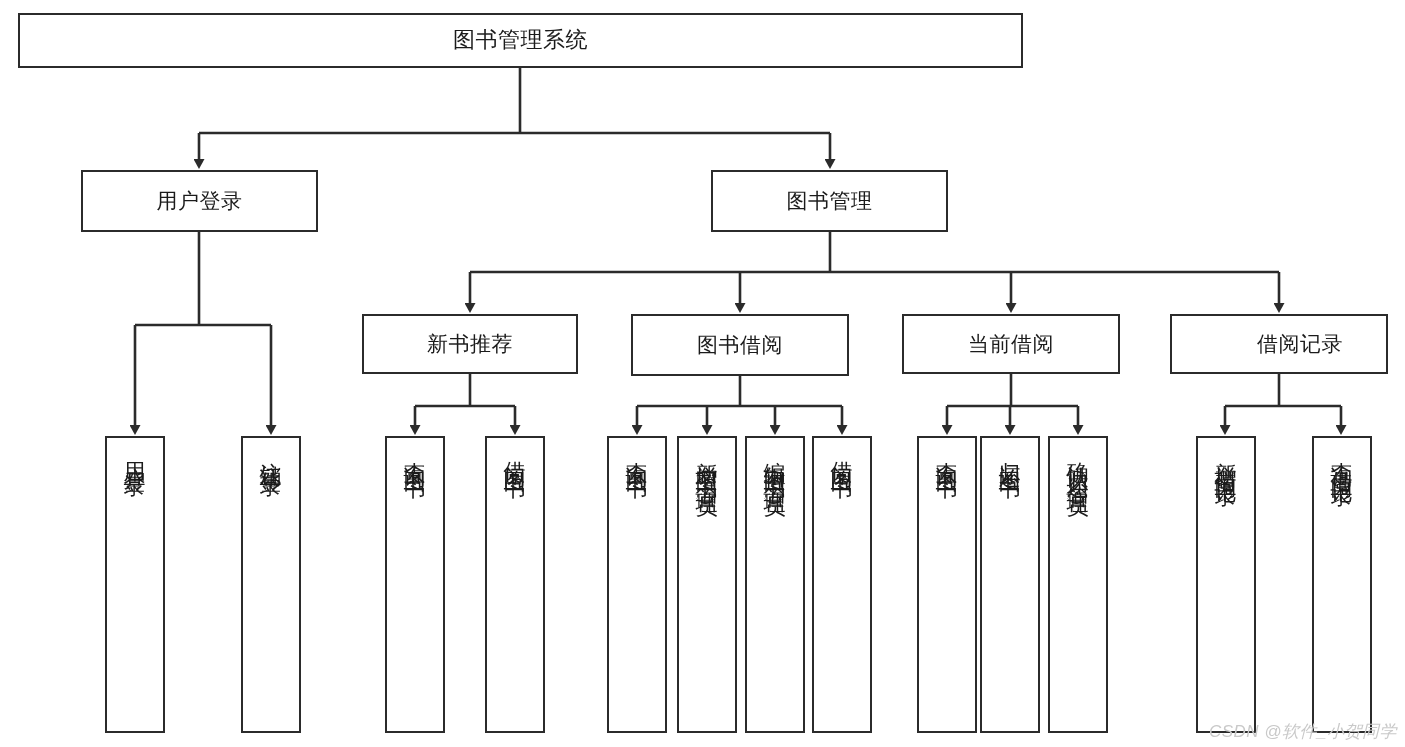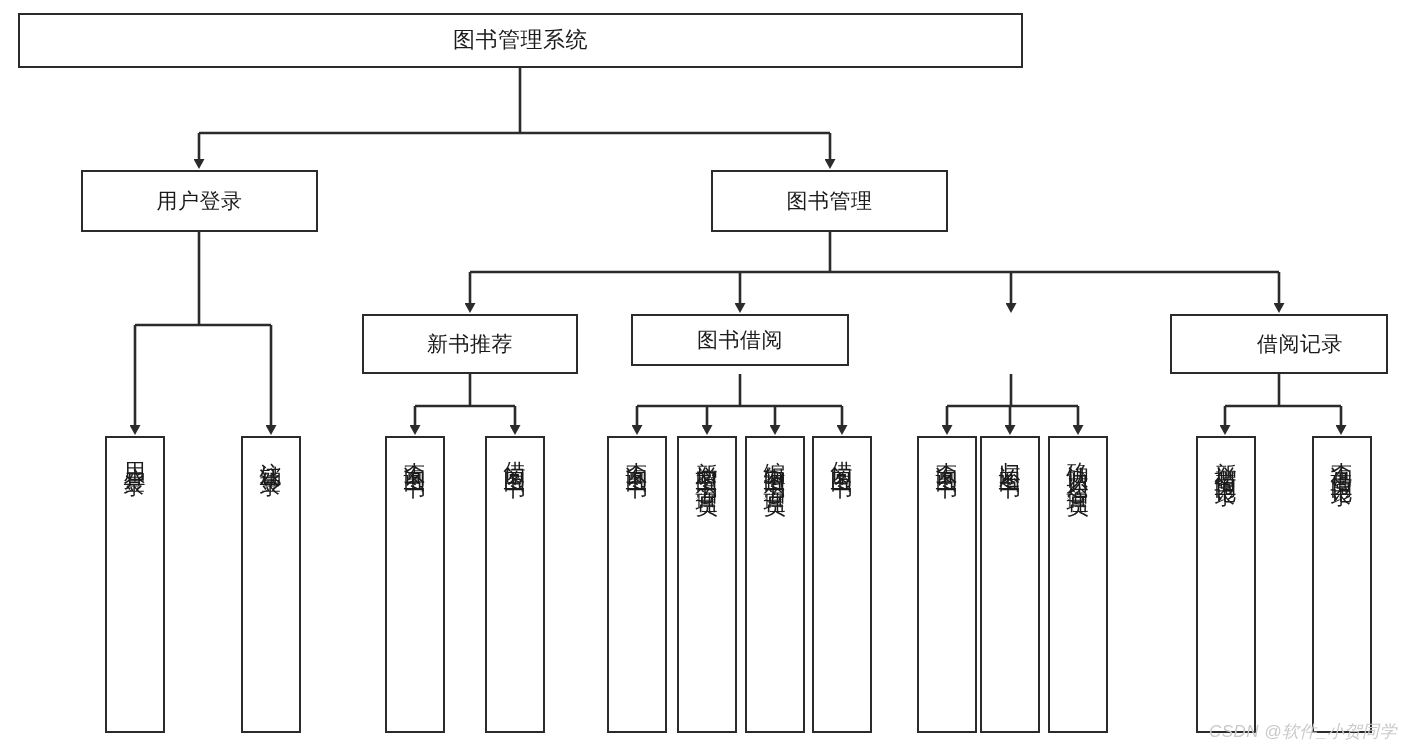--- a/index.html
+++ b/index.html
@@ -137,22 +137,25 @@
   <div class="node h" style="left:81px; top:170px; width:237px; height:62px;">
     <span class="label">用户登录</span>
   </div>
   <div class="node h" style="left:362px; top:314px; width:216px; height:60px;">
     <span class="label">新书推荐</span>
   </div>
 
   <div class="node h" style="left:711px; top:170px; width:237px; height:62px;">
     <span class="label">图书管理</span>
   </div>
-  <div class="node h" style="left:631px; top:314px; width:218px; height:52px;">
+  <div class="node h" style="left:631px; top:314px; width:218px; height:62px;">
     <span class="label">图书借阅</span>
+  </div>
+  <div class="node h" style="left:902px; top:314px; width:218px; height:60px;">
+    <span class="label">当前借阅</span>
   </div>
   <div class="node h" style="left:1170px; top:314px; width:218px; height:60px;padding-left:42px;">
     <span class="label">借阅记录</span>
   </div>
 
   <div class="node v" style="left:105px; top:436px; width:60px; height:297px;">
     <span class="label">用户登录</span>
   </div>
   <div class="node v" style="left:241px; top:436px; width:60px; height:297px;">
     <span class="label">注销登录</span>

